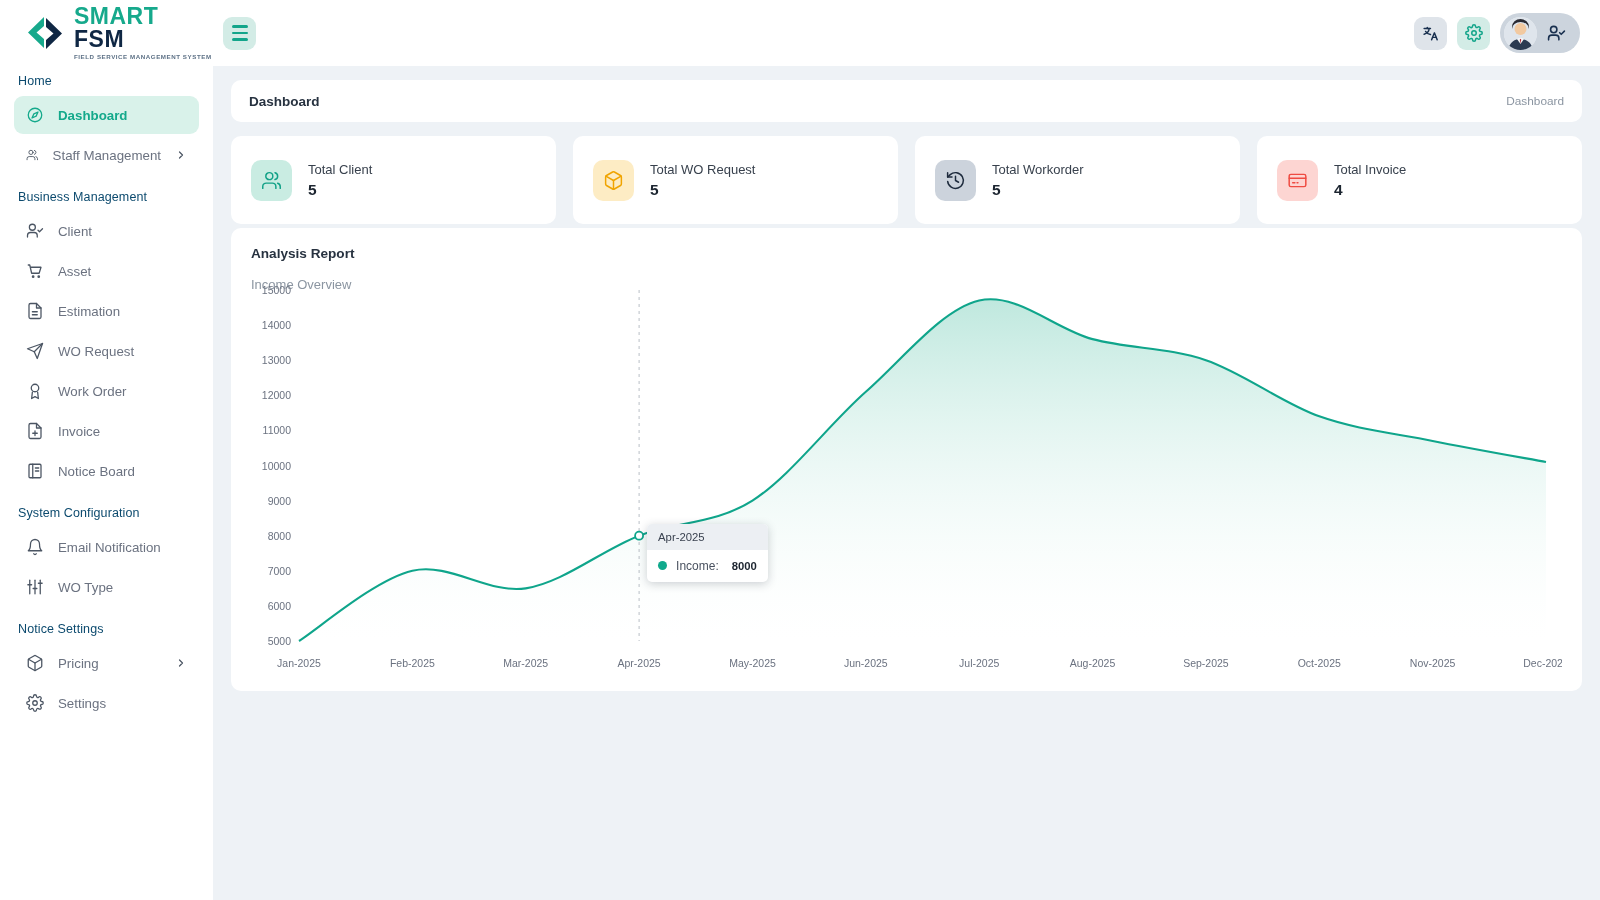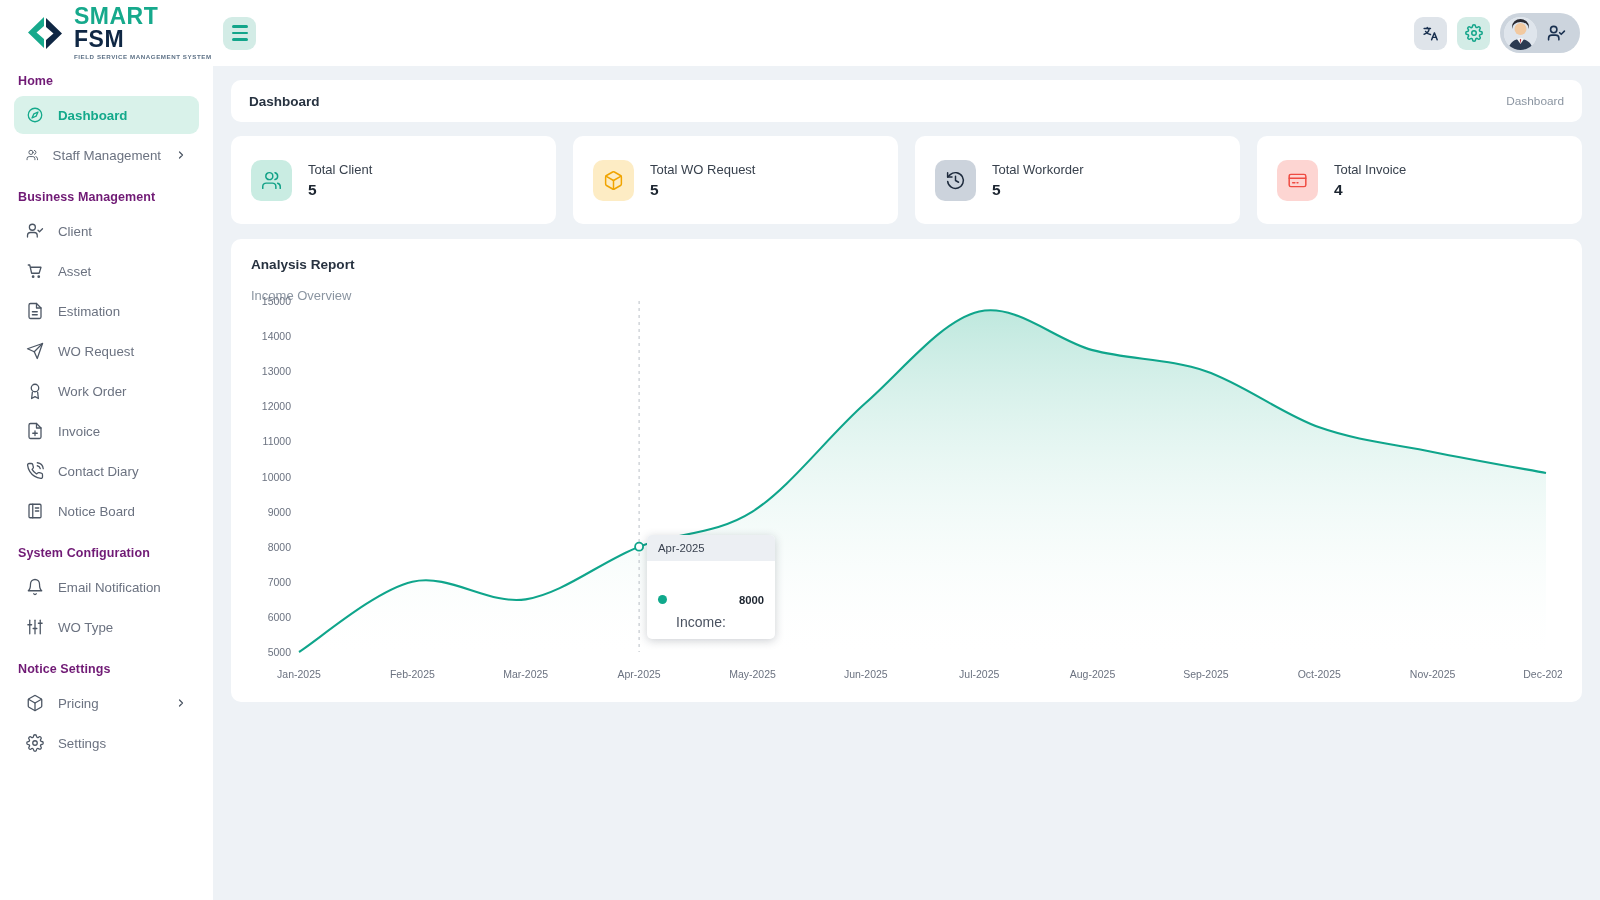--- a/index.html
+++ b/index.html
@@ -23,21 +23,21 @@
   .logo-title {
     font-size: 23px; font-weight: 700; letter-spacing: .5px; color: #16a98c;
   }
   .logo-title .dark { color: #0f2744; }
   .logo-sub {
     font-size: 6.2px; letter-spacing: .55px; color: #5d7186; margin-top: 3px; font-weight: 600;
   }
 
   .nav { padding: 0 14px; }
   .nav-section {
-    font-size: 12.5px; font-weight: 700; color: #701a75;
+    font-size: 12.5px; font-weight: 400; color: #0c4a6e;
     padding: 14px 4px 8px 4px; letter-spacing: .1px;
   }
   .nav-section.first { padding-top: 8px; }
   .nav-item {
     display: flex; align-items: center; gap: 14px;
     height: 38px; padding: 0 12px; border-radius: 9px;
     color: #6b7280; font-size: 13.3px; cursor: pointer;
     margin-bottom: 2px; position: relative;
   }
   .nav-item .ni-label { flex: 1; white-space: nowrap; }
@@ -81,21 +81,21 @@
 
   .panel { background: #fff; border-radius: 10px; }
 
   .breadcrumb-bar {
     height: 42px; display: flex; align-items: center; justify-content: space-between;
     padding: 0 18px; margin-bottom: 14px;
   }
   .bc-title { font-size: 13.5px; font-weight: 700; color: #273240; }
   .bc-right { font-size: 11.8px; color: #8b95a1; }
 
-  .cards { display: flex; gap: 17px; margin-bottom: 15px; justify-content: flex-end; }
+  .cards { display: flex; gap: 17px; margin-bottom: 4px; justify-content: flex-end; }
   .card {
     flex: 1; height: 88px; display: flex; align-items: center; gap: 16px;
     padding: 0 20px;
   }
   .card-ico {
     width: 41px; height: 41px; border-radius: 10px; flex: 0 0 41px;
     display: flex; align-items: center; justify-content: center;
   }
   .card-label { font-size: 13px; color: #38414d; margin-bottom: 4px; }
   .card-value { font-size: 15.5px; font-weight: 700; color: #1c2530; }
@@ -115,21 +115,21 @@
 
   
   .tooltip {
     position: absolute; background: #fff; border-radius: 5px;
     box-shadow: 0 2px 10px rgba(30,40,60,.22); font-size: 11.5px;
     overflow: hidden; pointer-events: none;
   }
   .tt-head { background: #eceff3; padding: 7px 11px; color: #3a4250; font-size: 11.3px; }
   .tt-body { padding: 9px 11px; display: flex; align-items: center; gap: 9px; }
   .tt-dot { width: 9px; height: 9px; border-radius: 50%; background: #10a98c; flex: 0 0 9px; }
-  .tt-key { color: #4a5260; font-size: 14px; margin-top: 44px; }
+  .tt-key { color: #4a5260; font-size: 12px; }
   .tt-val { font-weight: 700; color: #1d2530; font-size: 11.3px; margin-left: 4px; }
 </style>
 </head>
 <body>
 
 <div id="app">
 
   <aside class="sidebar">
     <div class="logo-wrap">
       <div class="logo-mark">
@@ -209,27 +209,20 @@
           <span class="ni-label">Work Order</span>
         </div>
         <div class="nav-item">
           <svg width="18" height="18" viewBox="0 0 24 24" stroke="#4b5563" fill="none" stroke-width="1.7" stroke-linecap="round" stroke-linejoin="round">
             <path d="M14 2H6a2 2 0 0 0-2 2v16a2 2 0 0 0 2 2h12a2 2 0 0 0 2-2V8z"></path>
             <polyline points="14 2 14 8 20 8"></polyline>
             <line x1="12" y1="12" x2="12" y2="18"></line>
             <line x1="9" y1="15" x2="15" y2="15"></line>
           </svg>
           <span class="ni-label">Invoice</span>
-        </div>
-        <div class="nav-item">
-          <svg width="18" height="18" viewBox="0 0 24 24" stroke="#4b5563" fill="none" stroke-width="1.7" stroke-linecap="round" stroke-linejoin="round">
-            <path d="M15.05 5A5 5 0 0 1 19 8.95M15.05 1A9 9 0 0 1 23 8.94"></path>
-            <path d="M22 16.92v3a2 2 0 0 1-2.18 2 19.79 19.79 0 0 1-8.63-3.07 19.5 19.5 0 0 1-6-6A19.79 19.79 0 0 1 2.12 4.18 2 2 0 0 1 4.11 2h3a2 2 0 0 1 2 1.72c.12.9.33 1.78.63 2.62a2 2 0 0 1-.45 2.11L8.09 9.91a16 16 0 0 0 6 6l1.46-1.2a2 2 0 0 1 2.11-.45c.84.3 1.72.51 2.62.63A2 2 0 0 1 22 16.92z"></path>
-          </svg>
-          <span class="ni-label">Contact Diary</span>
         </div>
         <div class="nav-item">
           <svg width="18" height="18" viewBox="0 0 24 24" stroke="#4b5563" fill="none" stroke-width="1.7" stroke-linecap="round" stroke-linejoin="round">
             <rect x="4" y="3" width="16" height="18" rx="1.5"></rect>
             <line x1="9" y1="3" x2="9" y2="21"></line>
             <line x1="12.5" y1="8" x2="17" y2="8"></line>
             <line x1="12.5" y1="12" x2="17" y2="12"></line>
           </svg>
           <span class="ni-label">Notice Board</span>
         </div>

